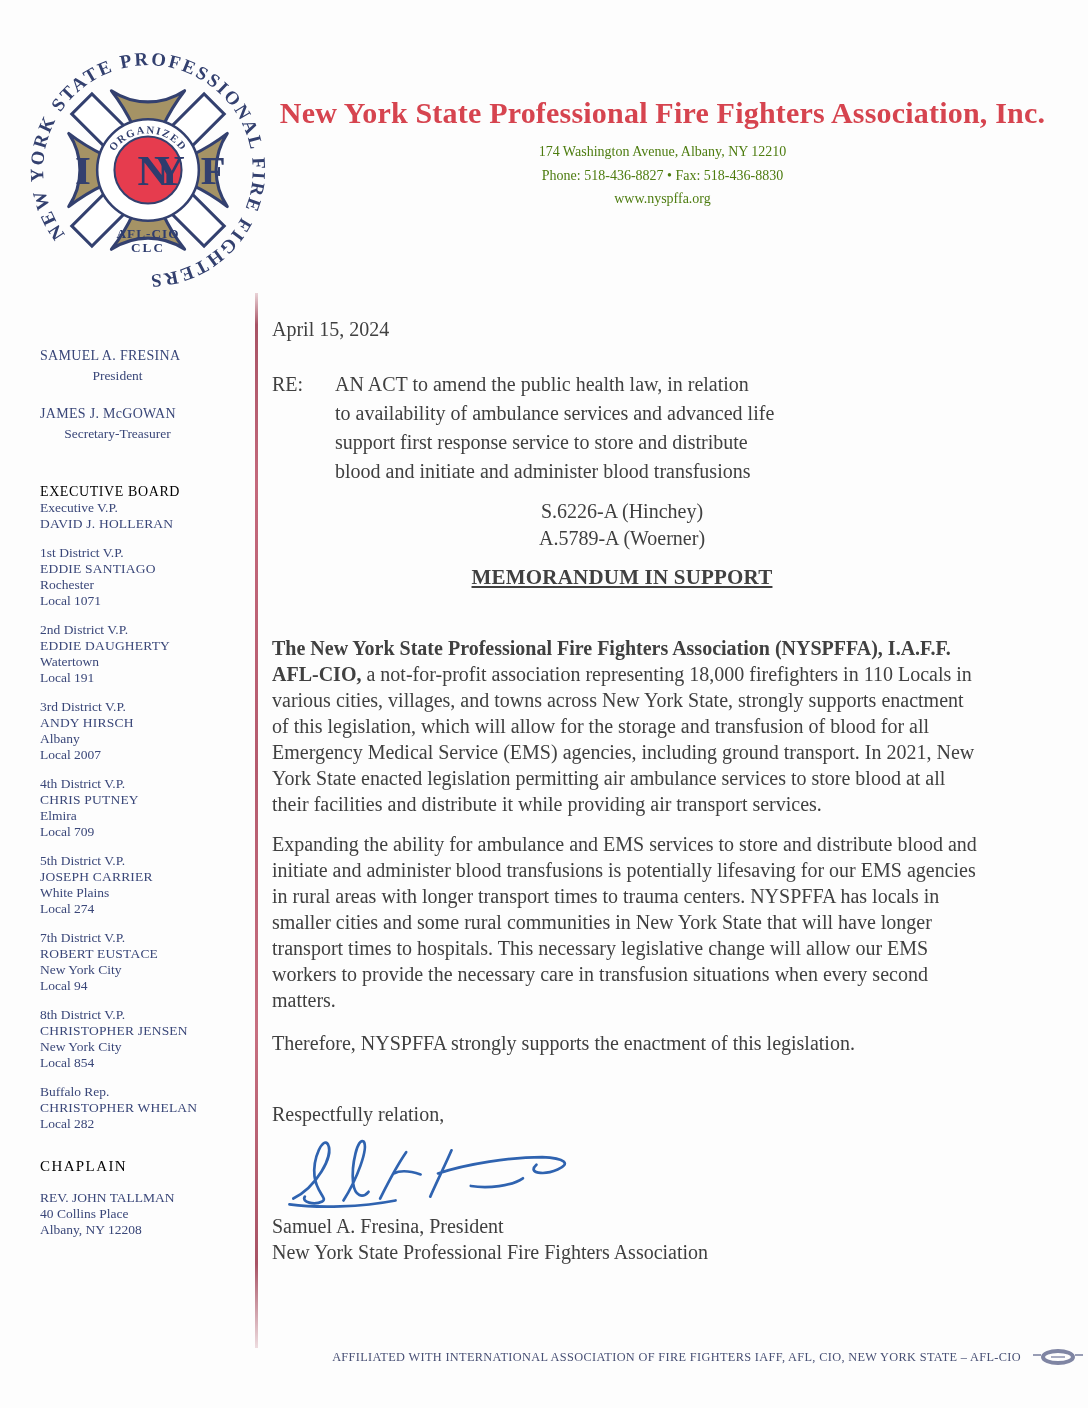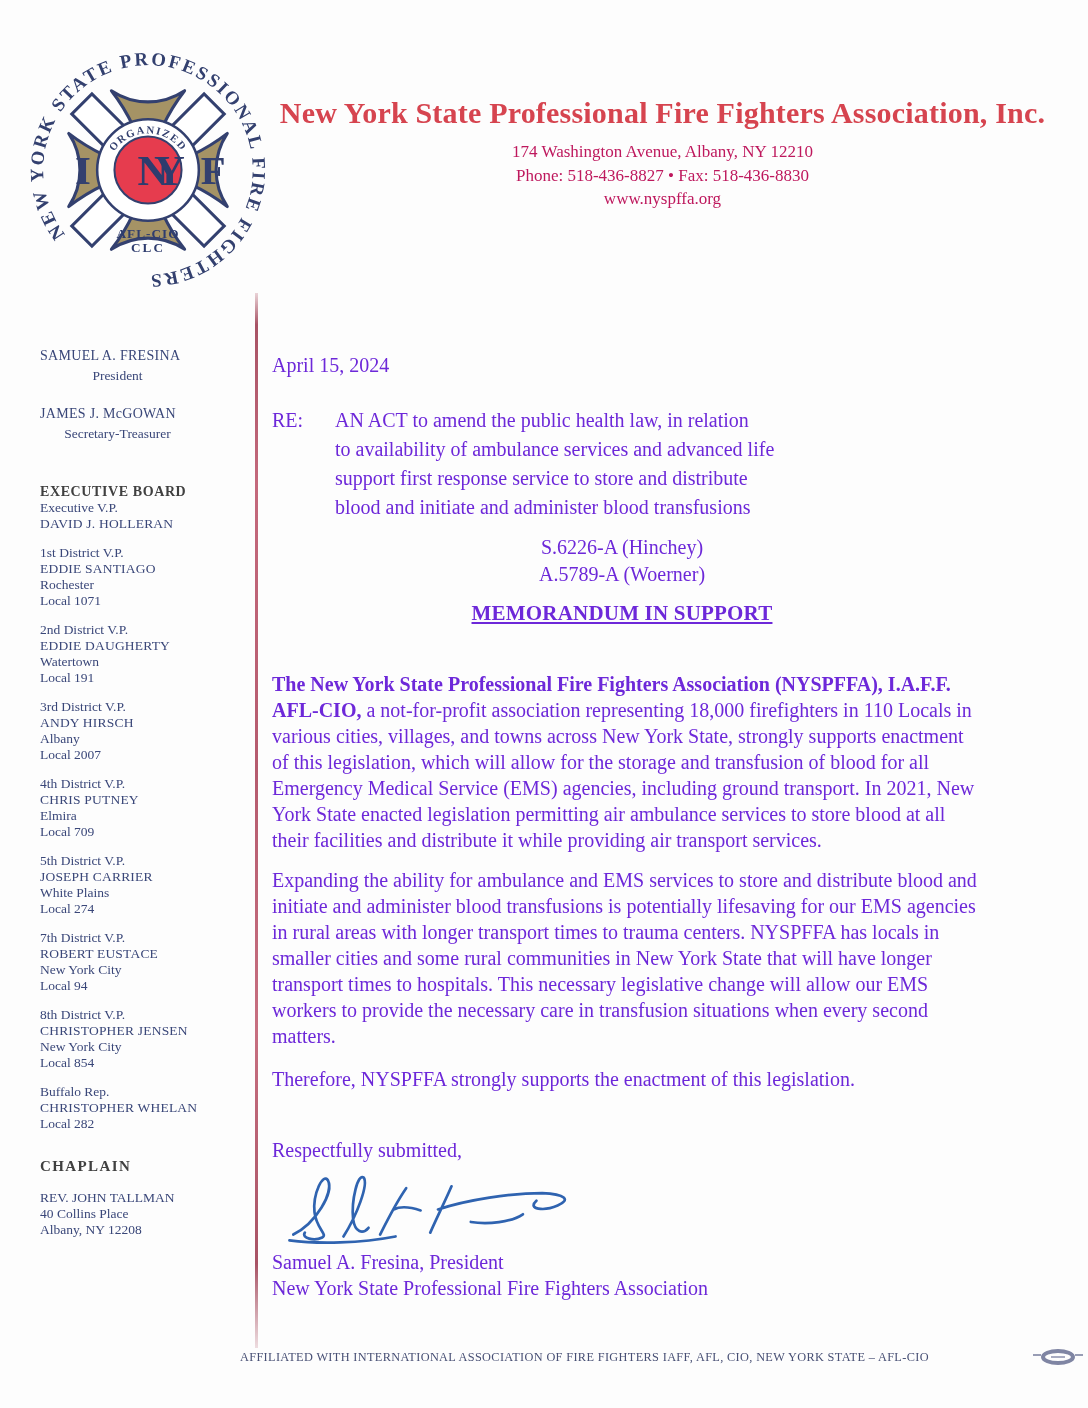--- a/index.html
+++ b/index.html
@@ -4,59 +4,59 @@
 <style>
   html,body{margin:0;padding:0;background:#ffffff;}
   .page{position:relative;width:1088px;height:1408px;background:#fdfdfd;overflow:hidden;
         font-family:"Liberation Serif",serif;}
 
   
   .logo{position:absolute;left:26px;top:48px;}
   .org-title{position:absolute;left:240px;top:96px;width:845px;text-align:center;
              font-size:30px;font-weight:bold;color:#d6444f;letter-spacing:0.2px;}
   .header-info{position:absolute;left:240px;top:140px;width:845px;text-align:center;
-               font-size:17px;line-height:23.5px;color:#be185d;}
+               font-size:14px;line-height:23.5px;color:#4d7c0f;}
 
   
   .redline{position:absolute;left:255px;top:293px;width:3px;height:1055px;
            background:linear-gradient(to bottom,
              rgba(176,88,104,.25) 0%, #a85365 3%, #c4697c 18%, #b55b6e 45%,
              #c76f80 70%, #a85365 92%, rgba(176,88,104,.2) 100%);}
 
   
   .sidebar{position:absolute;left:40px;top:346px;width:190px;color:#3a4779;
            font-size:13.5px;line-height:16px;}
   .sb-officer{margin-bottom:18px;}
   .sb-officer .name{font-size:14px;letter-spacing:.3px;line-height:20px;}
   .sb-officer .role{width:155px;text-align:center;line-height:20px;}
-  .sb-heading{font-weight:bold;font-size:14px;letter-spacing:.6px;margin-top:40px;color:#404040;}
+  .sb-heading{font-weight:normal;font-size:14px;letter-spacing:.6px;margin-top:40px;color:#000000;}
   .sb-heading.chaplain{font-size:15px;letter-spacing:1.4px;margin-top:26px;}
   .sb-entry{margin-top:13px;}
   .sb-entry.first{margin-top:0;}
   .sb-entry .name{letter-spacing:.2px;}
   .sb-chaplain{margin-top:16px;}
 
   
-  .letter{position:absolute;left:272px;top:316px;width:712px;color:#6d28d9;font-size:20px;margin-top:36px;}
+  .letter{position:absolute;left:272px;top:316px;width:712px;color:#404040;font-size:20px;}
   .date{line-height:26px;}
   .re-row{display:flex;margin-top:28px;line-height:29px;}
   .re-label{width:63px;flex:none;}
   .bills{margin-top:12px;text-align:center;width:700px;line-height:27px;}
   .memo-heading{margin-top:12px;text-align:center;width:700px;line-height:27px;
                 font-weight:bold;text-decoration:underline;font-size:21px;letter-spacing:.2px;}
   .letter p{margin:14px 0 0 0;line-height:26px;}
   .letter p.p1{margin-top:44px;}
   .letter p.p3{margin-top:17px;}
   .closing{margin-top:45px;line-height:26px;}
   .signature{display:block;margin:4px 0 0 6px;}
   .signer,.signer-org{line-height:26px;}
 
   
   .footer{position:absolute;left:240px;top:1346px;width:845px;display:flex;
-          justify-content:space-between;align-items:center;}
+          justify-content:flex-end;align-items:center;gap:10px;}
   .footer-text{font-size:12.3px;letter-spacing:.35px;color:#474f74;}
   .union-bug{opacity:.75;filter:blur(.4px);}
 </style>
 </head>
 <body>
 
 <div class="page">
 
   <svg class="logo" width="244" height="244" viewBox="0 0 240 240">
     <defs>
@@ -193,21 +193,21 @@
     </div>
 
     <div class="memo-heading">MEMORANDUM IN SUPPORT</div>
 
     <p class="p1"><b>The New York State Professional Fire Fighters Association (NYSPFFA), I.A.F.F. AFL-CIO,</b><span> a not-for-profit association representing 18,000 firefighters in 110 Locals in various cities, villages, and towns across New York State, strongly supports enactment of this legislation, which will allow for the storage and transfusion of blood for all Emergency Medical Service (EMS) agencies, including ground transport. In 2021, New York State enacted legislation permitting air ambulance services to store blood at all their facilities and distribute it while providing air transport services.</span></p>
 
     <p class="p2">Expanding the ability for ambulance and EMS services to store and distribute blood and initiate and administer blood transfusions is potentially lifesaving for our EMS agencies in rural areas with longer transport times to trauma centers. NYSPFFA has locals in smaller cities and some rural communities in New York State that will have longer transport times to hospitals. This necessary legislative change will allow our EMS workers to provide the necessary care in transfusion situations when every second matters.</p>
 
     <p class="p3">Therefore, NYSPFFA strongly supports the enactment of this legislation.</p>
 
-    <div class="closing">Respectfully submitted,</div>
+    <div class="closing">Respectfully relation,</div>
 
     <svg class="signature" width="320" height="82" viewBox="0 0 320 85">
       <g fill="none" stroke="#2f63b0" stroke-width="2.8" stroke-linecap="round">
         <path d="M6,76 C36,80 80,79 116,72"></path>
         <path d="M10,70 C34,58 52,26 46,14 C41,5 30,28 32,47 C34,64 46,70 40,73 C32,77 18,74 22,68"></path>
         <path d="M62,72 C76,50 88,18 83,11 C77,6 70,34 72,54 C74,68 82,70 88,63"></path>
         <path d="M100,70 C110,50 120,32 127,22 M114,44 C122,40 133,42 142,45"></path>
         <path d="M152,68 C160,50 168,34 174,20 M160,44 C190,34 236,27 268,27 C292,28 298,34 284,40 C270,46 252,44 262,35"></path>
         <path d="M248,49 C236,57 212,60 194,57"></path>
       </g>

